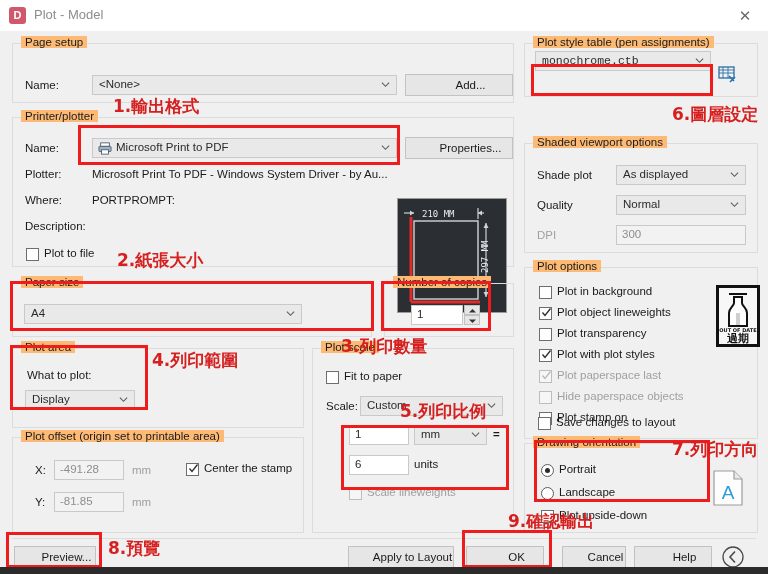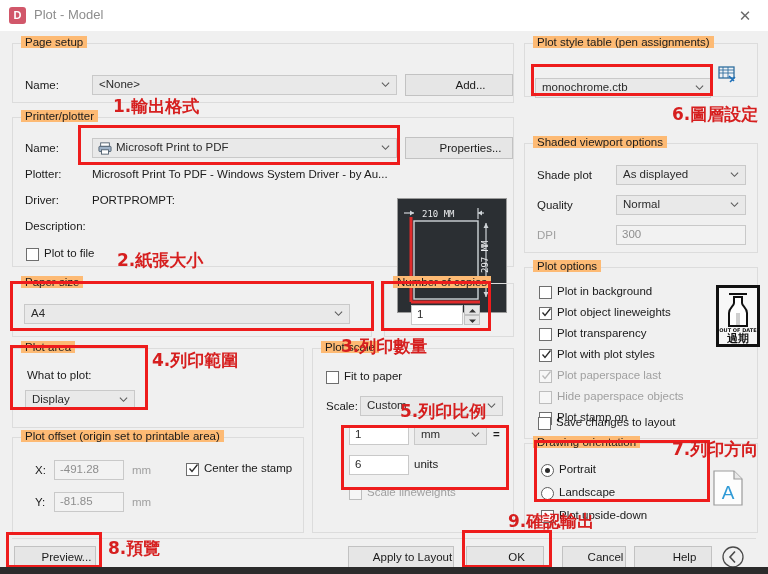--- a/index.html
+++ b/index.html
@@ -140,21 +140,21 @@
       <span class="ctext" style="left:23px;">Microsoft Print to PDF</span>
       <svg class="carrow" viewBox="0 0 10 10">
           <path d="M1 3 L5 7 L9 3" fill="none" stroke="#5a5a5a" stroke-width="1.2"></path>
         </svg>
     </div>
     <div class="btn" style="left:392px;top:19px;width:108px;">Properties...</div>
 
     <span class="lbl" style="left:12px;top:50px;">Plotter:</span>
     <span class="lbl" style="left:79px;top:50px;">Microsoft Print To PDF - Windows System Driver - by Au...</span>
 
-    <span class="lbl" style="left:12px;top:76px;">Driver:</span>
+    <span class="lbl" style="left:12px;top:76px;">Where:</span>
     <span class="lbl" style="left:79px;top:76px;">PORTPROMPT:</span>
 
     <span class="lbl" style="left:12px;top:102px;">Description:</span>
 
     <div class="cb" style="left:13px;top:130px;"></div>
     <span class="lbl" style="left:31px;top:129px;">Plot to file</span>
 
     <div class="paperprev" style="left:384px;top:80px;width:110px;height:115px;">
       <svg width="108" height="113" viewBox="0 0 108 113">
         <rect x="0" y="0" width="108" height="113" fill="#2b2f33"></rect>
@@ -174,21 +174,21 @@
         <path d="M88 24 L88 98" stroke="#cfd4d8" stroke-width="1.2"></path>
         <path d="M88 24 l-2.5 5 h5 z" fill="#cfd4d8"></path>
         <path d="M88 98 l-2.5 -5 h5 z" fill="#cfd4d8"></path>
         <text x="90" y="74" fill="#e8eaec" font-family="DejaVu Sans Mono, monospace" font-size="9" transform="rotate(-90 90 74)">297 MM</text>
       </svg>
     </div>
   </div>
 
   <div class="grp" style="left:12px;top:252px;width:358px;height:52px;">
     <span class="cap">Paper size</span>
-    <div class="combo" style="left:11px;top:20px;width:326px;">
+    <div class="combo" style="left:11px;top:20px;width:278px;">
       <span class="ctext">A4</span>
       <svg class="carrow" viewBox="0 0 10 10">
           <path d="M1 3 L5 7 L9 3" fill="none" stroke="#5a5a5a" stroke-width="1.2"></path>
         </svg>
     </div>
   </div>
 
   <div class="grp" style="left:384px;top:252px;width:128px;height:52px;">
     <span class="cap">Number of copies</span>
     <div class="inp" style="left:26px;top:21px;width:52px;">
@@ -270,21 +270,21 @@
       <span class="itext">6</span>
     </div>
     <span class="lbl" style="left:101px;top:109px;">units</span>
 
     <div class="cb dim" style="left:36px;top:138px;"></div>
     <span class="lbl dim" style="left:54px;top:137px;">Scale lineweights</span>
   </div>
 
   <div class="grp" style="left:524px;top:12px;width:232px;height:52px;">
     <span class="cap">Plot style table (pen assignments)</span>
-    <div class="combo" style="left:10px;top:34px;width:176px;">
+    <div class="combo" style="left:10px;top:7px;width:176px;font-family:Liberation Mono, monospace;">
       <span class="ctext">monochrome.ctb</span>
       <svg class="carrow" viewBox="0 0 10 10">
           <path d="M1 3 L5 7 L9 3" fill="none" stroke="#5a5a5a" stroke-width="1.2"></path>
         </svg>
     </div>
     <svg class="iconbox" style="left:192px;top:20px;" width="21" height="21" viewBox="0 0 21 21">
       <rect x="2" y="3" width="15" height="11" fill="#eef2f6" stroke="#2f6e9e" stroke-width="1.3"></rect>
       <path d="M2 6 h15 M2 9 h15 M6 3 v11 M11 3 v11" stroke="#2f6e9e" stroke-width=".9"></path>
       <path d="M12 12 l5 5 M13 18 l5 -5" stroke="#1d6fb8" stroke-width="1.6" fill="none"></path>
     </svg>

